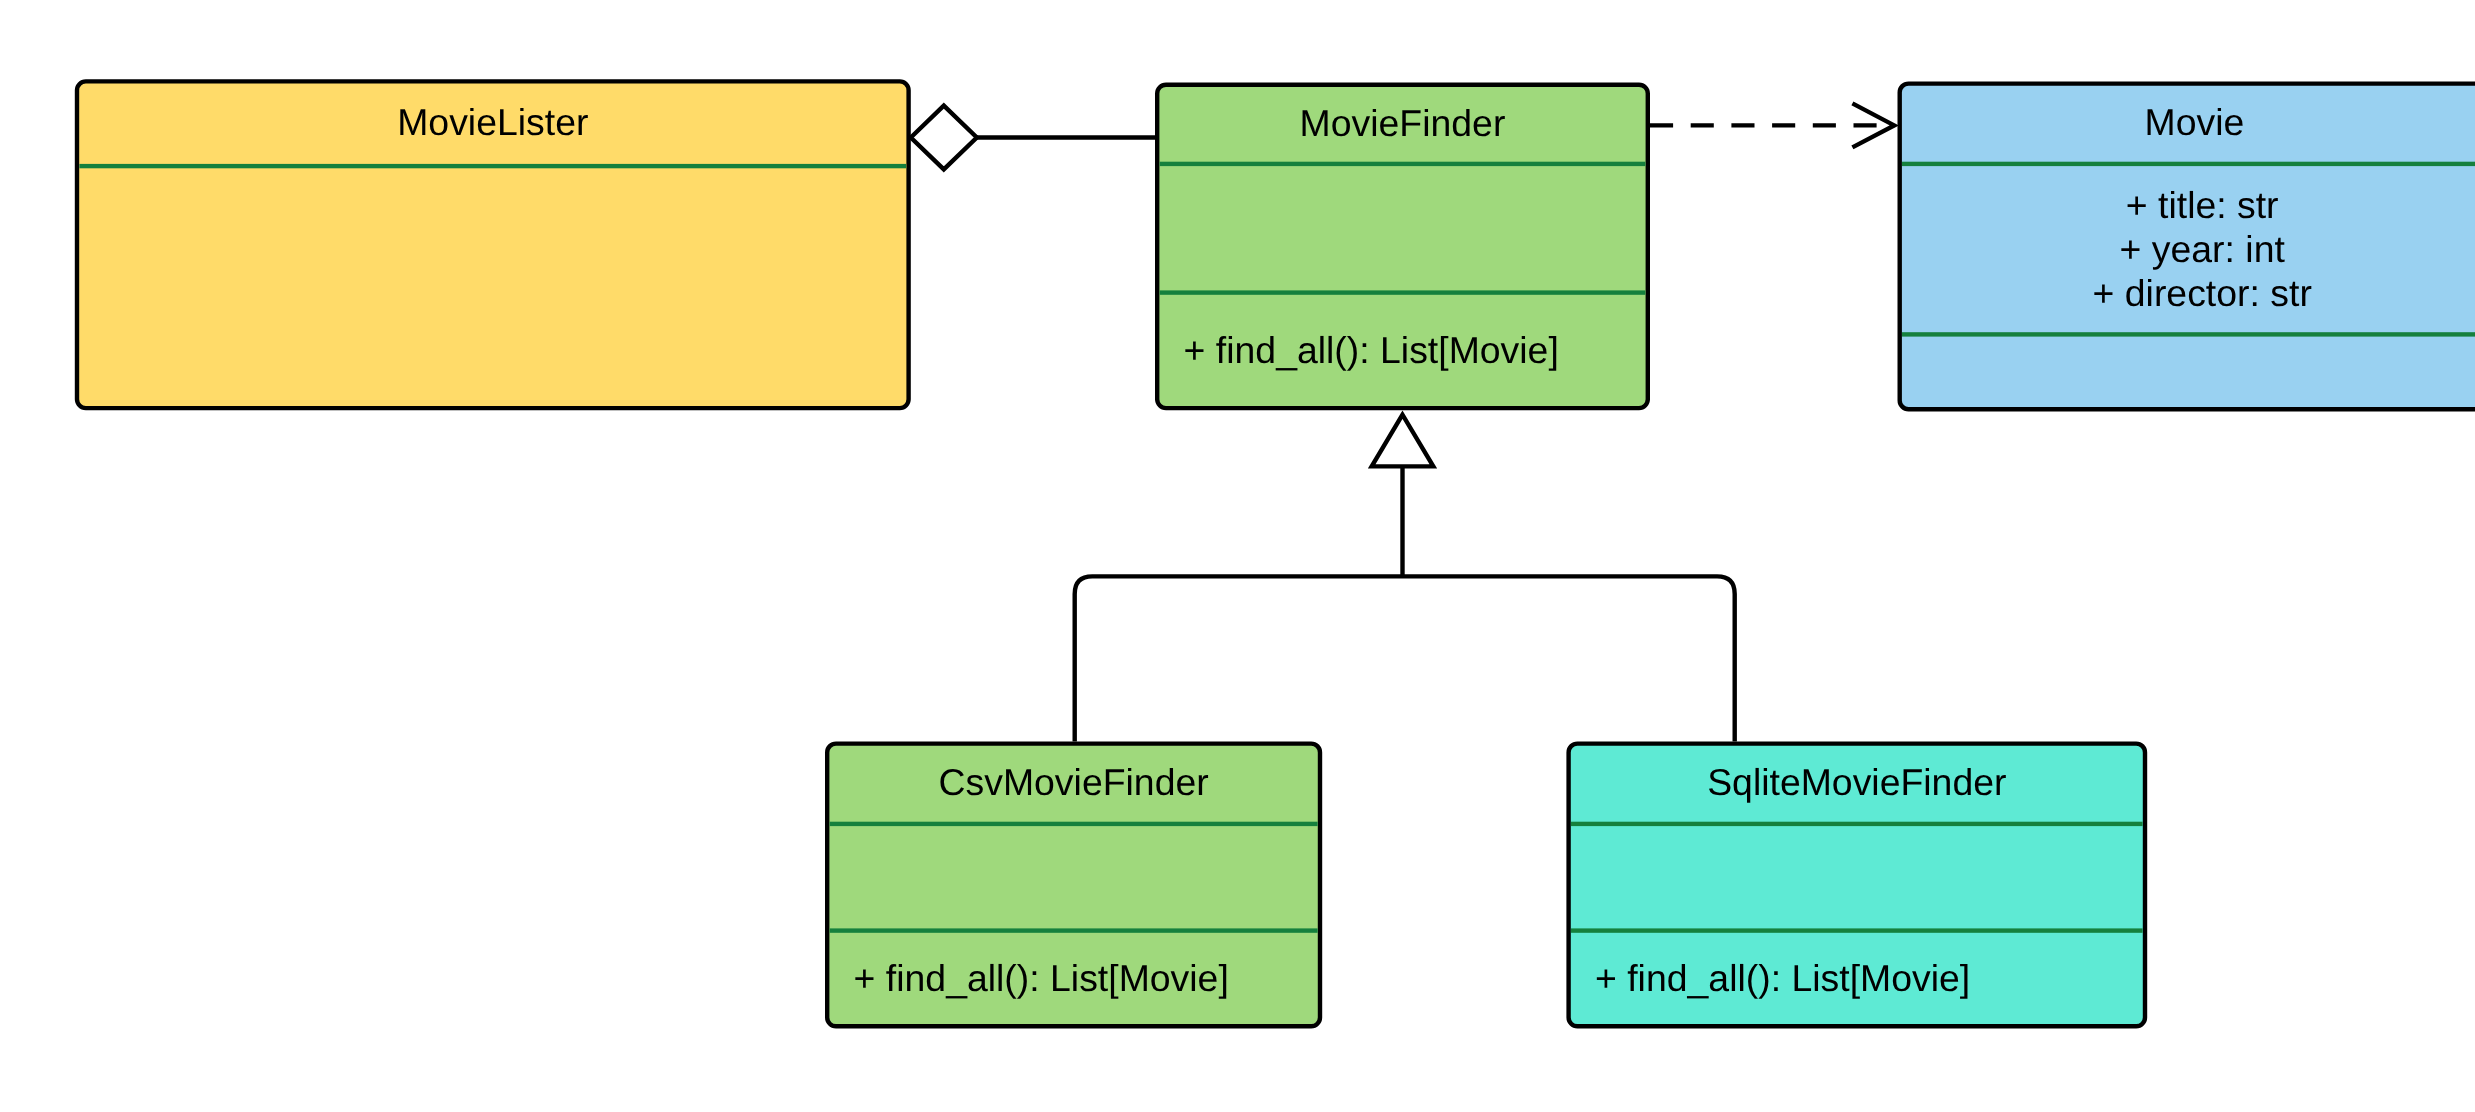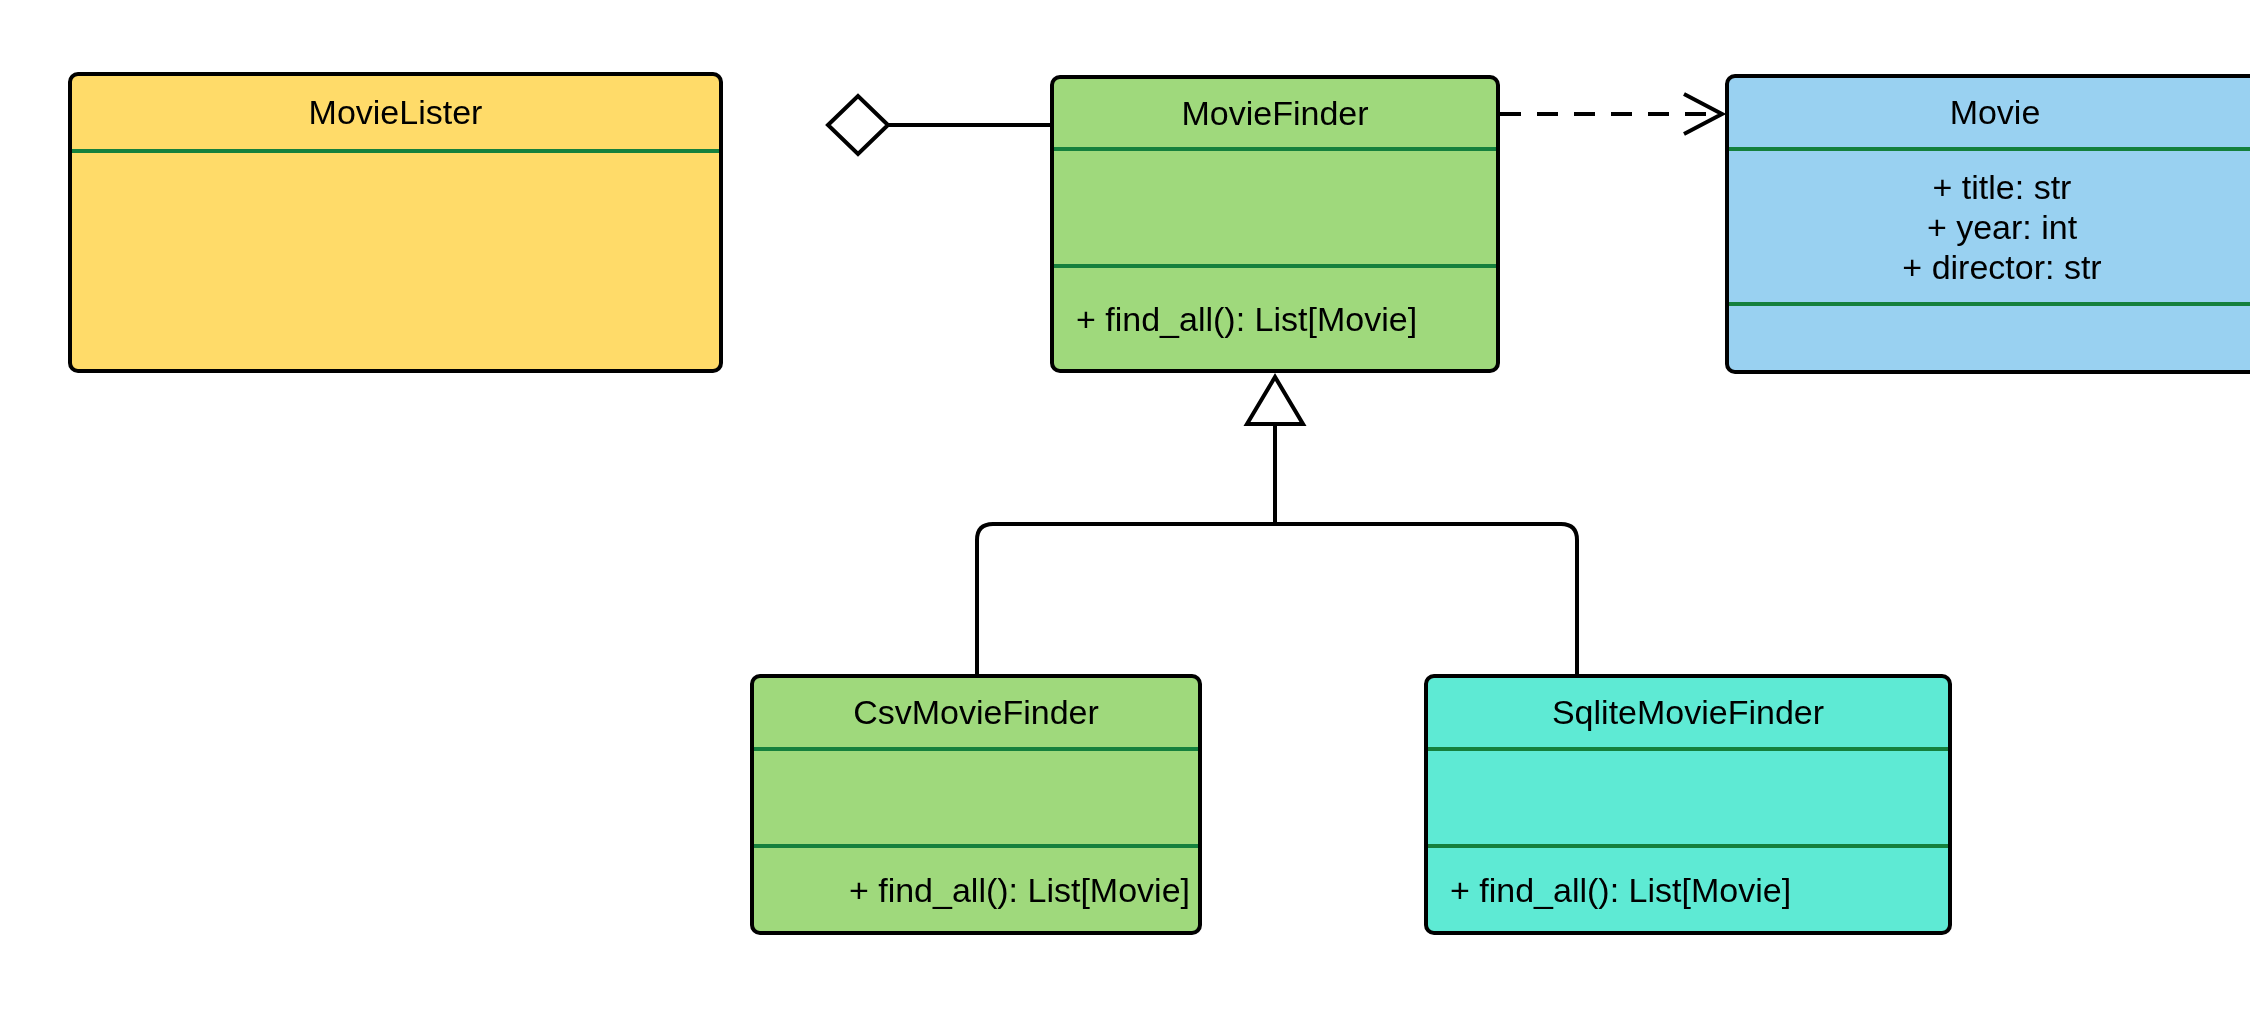--- a/index.html
+++ b/index.html
@@ -48,33 +48,33 @@
     justify-content: center;
     padding-left: 22px;
     padding-right: 8px;
     font-size: 34px;
     line-height: 40px;
   }
   .uml-section.grow { flex: 1 1 auto; }
   .member { white-space: nowrap; }
 
   
-  #class-movielister  { left:   68px; top:  72px; width: 655px; height: 301px; background: #FFDB69; }
+  #class-movielister  { left:   68px; top:  72px; width: 760px; height: 301px; background: #FFDB69; }
   #class-movielister  .uml-title   { height: 73px; }
   #class-movielister  .sec-attrs   { height: 94px; }
 
   #class-moviefinder  { left: 1050px; top:  75px; width: 450px; height: 298px; background: #9FD97C; }
   #class-moviefinder  .uml-title   { height: 68px; }
   #class-moviefinder  .sec-attrs   { height: 117px; }
 
   #class-movie        { left: 1725px; top:  74px; width: 540px; height: 300px; background: #99D1F1; text-align: center; }
   #class-movie        .uml-title   { height: 69px; }
   #class-movie        .sec-attrs   { height: 155px; }
 
-  #class-csvmoviefinder    { left:  750px; top: 674px; width: 452px; height: 261px; background: #9FD97C; text-align: right; }
+  #class-csvmoviefinder    { left:  750px; top: 674px; width: 452px; height: 261px; background: #9FD97C; }
   #class-csvmoviefinder    .uml-title { height: 69px; }
   #class-csvmoviefinder    .sec-attrs { height: 97px; }
 
   #class-sqlitemoviefinder { left: 1424px; top: 674px; width: 528px; height: 261px; background: #5eead4; }
   #class-sqlitemoviefinder .uml-title { height: 69px; }
   #class-sqlitemoviefinder .sec-attrs { height: 97px; }
 </style>
 </head>
 <body>
 

